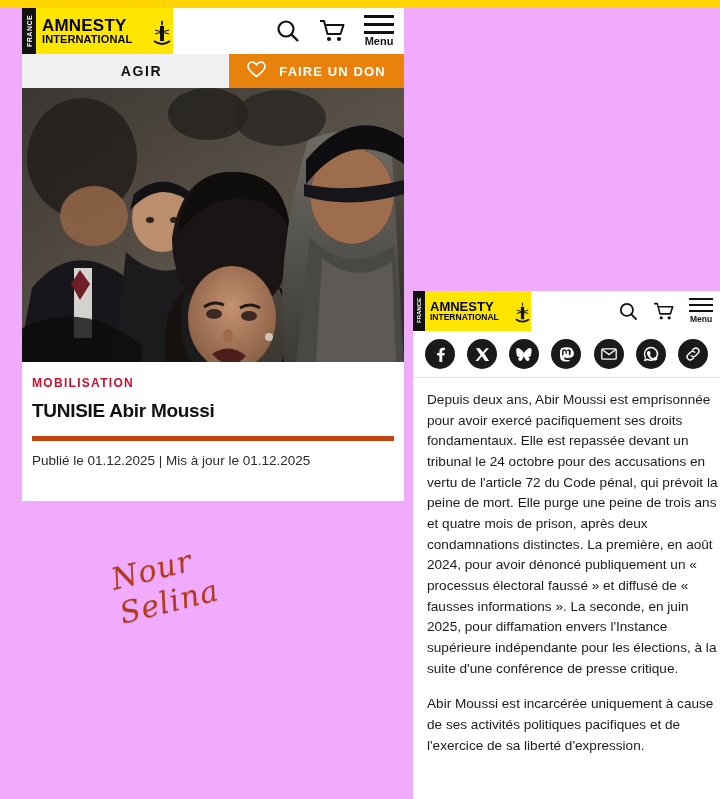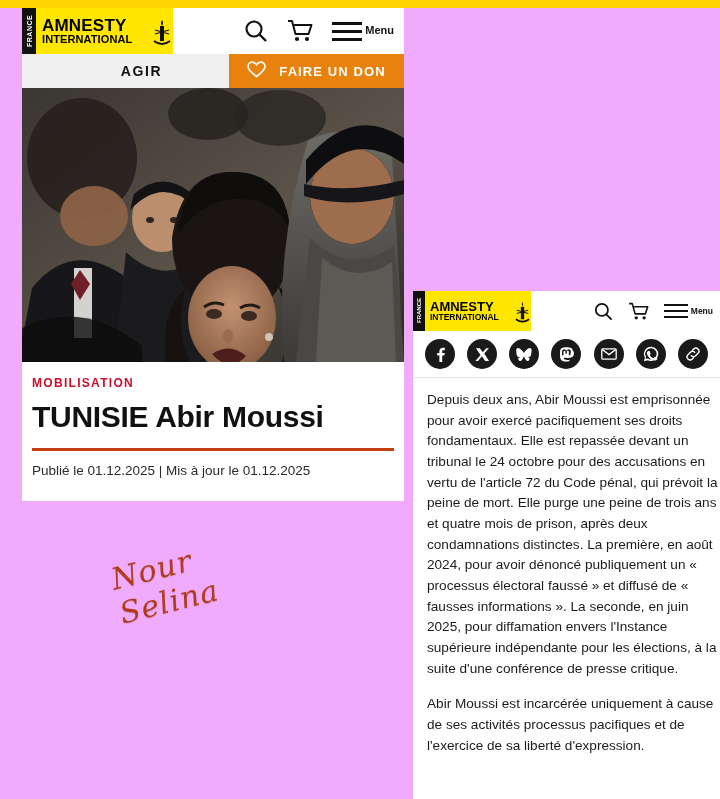--- a/index.html
+++ b/index.html
@@ -94,20 +94,21 @@
     border: 0;
     padding: 0;
     cursor: pointer;
     display: flex;
     flex-direction: column;
     align-items: center;
     color: #111;
   }
   .menu-btn {
     display: flex;
+    flex-direction: column;
     align-items: center;
     gap: 3px;
     cursor: pointer;
   }
   .burger {
     width: 30px;
     height: 3px;
     background: #111;
     border-radius: 0;
     box-shadow: 0 8px 0 #111, 0 16px 0 #111;
@@ -164,31 +165,31 @@
     background: #fff;
   }
   .kicker {
     color: #C8102E;
     font-size: 12px;
     font-weight: bold;
     letter-spacing: 1.3px;
   }
   .headline {
     margin: 10px 0 0 0;
-    font-size: 30px;
+    font-size: 19px;
     font-weight: bold;
     color: #111;
     letter-spacing: -0.3px;
   }
   .headline .strong { font-weight: bold; }
   .dateline {
     margin-top: 14px;
     font-size: 13.5px;
     color: #2b2b2b;
-    border-top: 3px solid #c2410c;
+    border-top: 5px solid #c2410c;
     padding-top: 12px;
     padding-bottom: 12px;
   }
 
   
   .signature {
     position: absolute;
     left: 118px;
     top: 530px;
     width: 190px;
@@ -494,17 +495,17 @@
       <div class="share-ic">
         <svg width="16" height="16" viewBox="0 0 16 16">
             <path d="M6.3 9.7a3 3 0 0 0 4.3 0l2.4-2.4a3 3 0 0 0-4.3-4.3L7.4 4.3" fill="none" stroke="#fff" stroke-width="1.4" stroke-linecap="round"></path>
             <path d="M9.7 6.3a3 3 0 0 0-4.3 0L3 8.7a3 3 0 0 0 4.3 4.3l1.3-1.3" fill="none" stroke="#fff" stroke-width="1.4" stroke-linecap="round"></path>
           </svg>
       </div>
     </div>
 
     <div class="r-body">
       <p>Depuis deux ans, Abir Moussi est emprisonnée pour avoir exercé pacifiquement ses droits fondamentaux. Elle est repassée devant un tribunal le 24 octobre pour des accusations en vertu de l'article 72 du Code pénal, qui prévoit la peine de mort. Elle purge une peine de trois ans et quatre mois de prison, après deux condamnations distinctes. La première, en août 2024, pour avoir dénoncé publiquement un « processus électoral faussé » et diffusé de « fausses informations ». La seconde, en juin 2025, pour diffamation envers l'Instance supérieure indépendante pour les élections, à la suite d'une conférence de presse critique.</p>
-      <p>Abir Moussi est incarcérée uniquement à cause de ses activités processus pacifiques et de l'exercice de sa liberté d'expression.</p>
+      <p>Abir Moussi est incarcérée uniquement à cause de ses activités politiques pacifiques et de l'exercice de sa liberté d'expression.</p>
     </div>
   </div>
 
 </div>
 
 </body></html>

